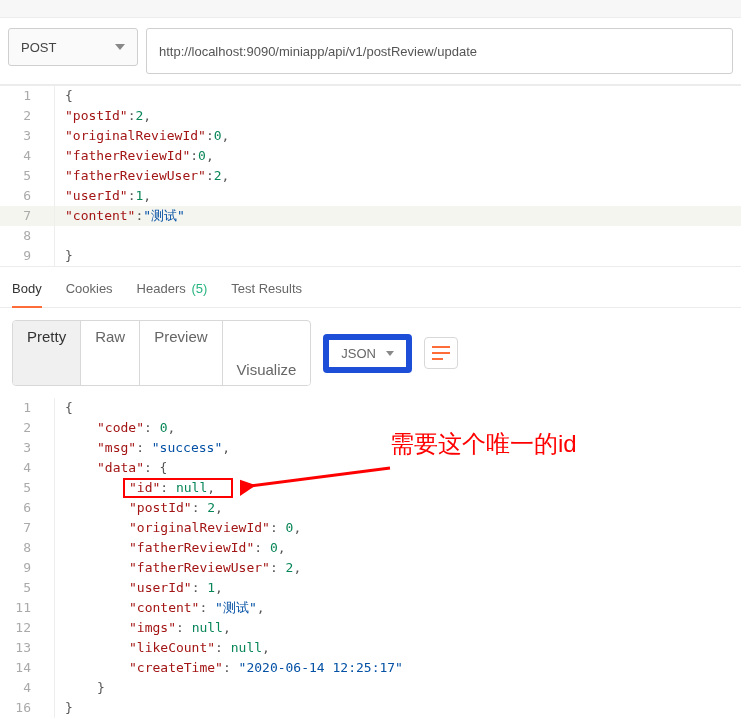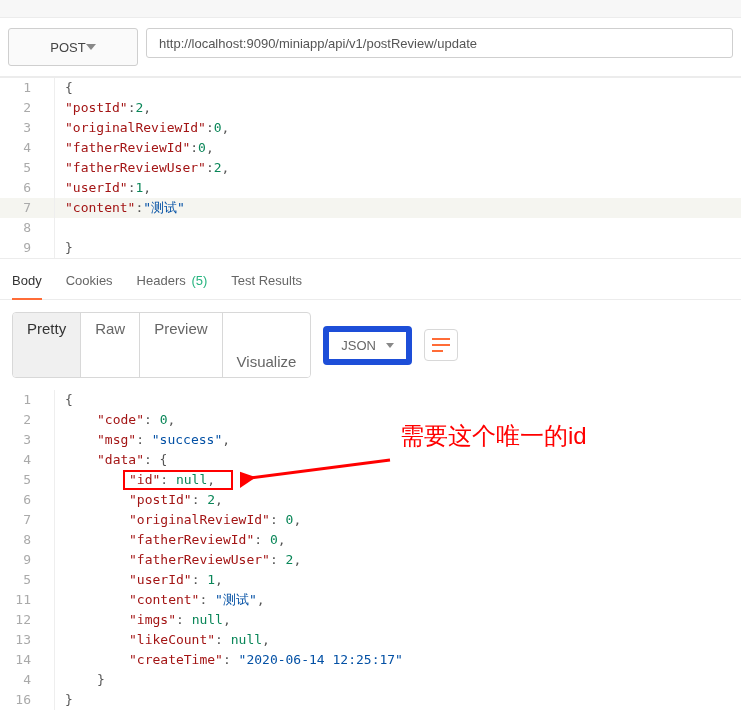--- a/index.html
+++ b/index.html
@@ -22,31 +22,31 @@
     border-bottom: 1px solid #ececec;
     background:#fff;
   }
   .method-select {
     width: 130px;
     height: 38px;
     border: 1px solid #cfcfcf;
     border-radius: 3px;
     display:flex;
     align-items:center;
-    justify-content: center;
+    justify-content: space-between;
     padding: 0 12px;
     color:#444;
     background:#fafafa;
   }
   .method-select .caret {
     width:0;height:0;border-left:5px solid transparent;border-right:5px solid transparent;border-top:6px solid #888;
   }
   .url-input {
     flex:1;
-    height:30px;
+    height:46px;
     border:1px solid #cfcfcf;
     border-radius:3px;
     padding:0 12px;
     color:#555;
     background:#fff;
   }
   .code-editor {
     border-top:1px solid #ececec;
     border-bottom:1px solid #ececec;
     font-family: Consolas, Menlo, monospace;
@@ -348,14 +348,14 @@
 
   <div class="highlight-box" style="left:123px;top:80px;width:110px;height:20px;"></div>
   <svg class="arrow-svg" style="left:240px;top:60px;" width="160" height="40">
     <defs>
       <marker id="ah" markerWidth="12" markerHeight="10" refX="2" refY="5" orient="auto">
         <path d="M10,0 L0,5 L10,10 Z" fill="#ff0000"></path>
       </marker>
     </defs>
     <line x1="150" y1="10" x2="10" y2="28" stroke="#ff0000" stroke-width="3" marker-end="url(#ah)"></line>
   </svg>
-  <div class="annotation" style="left:400px;top:30px;">需要这个唯一的id</div>
+  <div class="annotation" style="left:390px;top:30px;">需要这个唯一的id</div>
 </div>
 
 </body></html>

